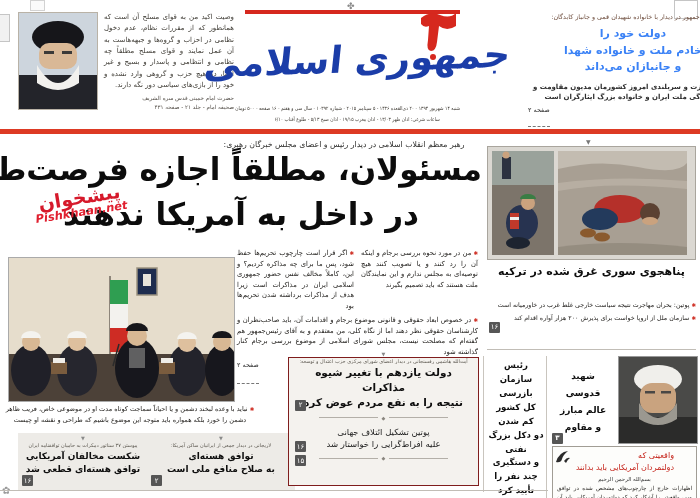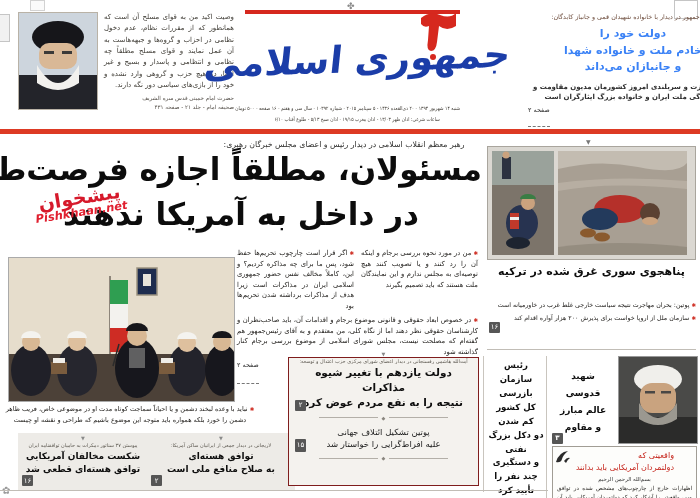--- a/index.html
+++ b/index.html
@@ -251,21 +251,21 @@
       <div class="cb-head-md">
         <div>پوتین تشکیل ائتلاف جهانی</div>
         <div>علیه افراط‌گرایی را خواستار شد</div>
       </div>
       <span class="pagebox" style="position:absolute;left:6px;bottom:1px;">۱۶</span>
     </div>
     <div class="fancy-div">
         <span>◆</span>
       </div>
     <div class="cb-item">
-      <span class="pagebox" style="position:absolute;left:6px;bottom:18px;">۱۵</span>
+      <span class="pagebox" style="position:absolute;left:6px;bottom:2px;">۱۵</span>
     </div>
   </div>
 
   <div class="abs frame-orn">▼</div>
   <div class="abs refugee-frame">
     <svg width="62" height="104" viewBox="0 0 62 104" preserveAspectRatio="none">
       <rect width="62" height="104" fill="#9aa29b"></rect>
       <rect y="34" width="62" height="70" fill="#7c746a"></rect>
       <rect x="10" y="6" width="9" height="22" fill="#2c3240"></rect>
       <circle cx="14" cy="4" r="3.5" fill="#caa27e"></circle>

